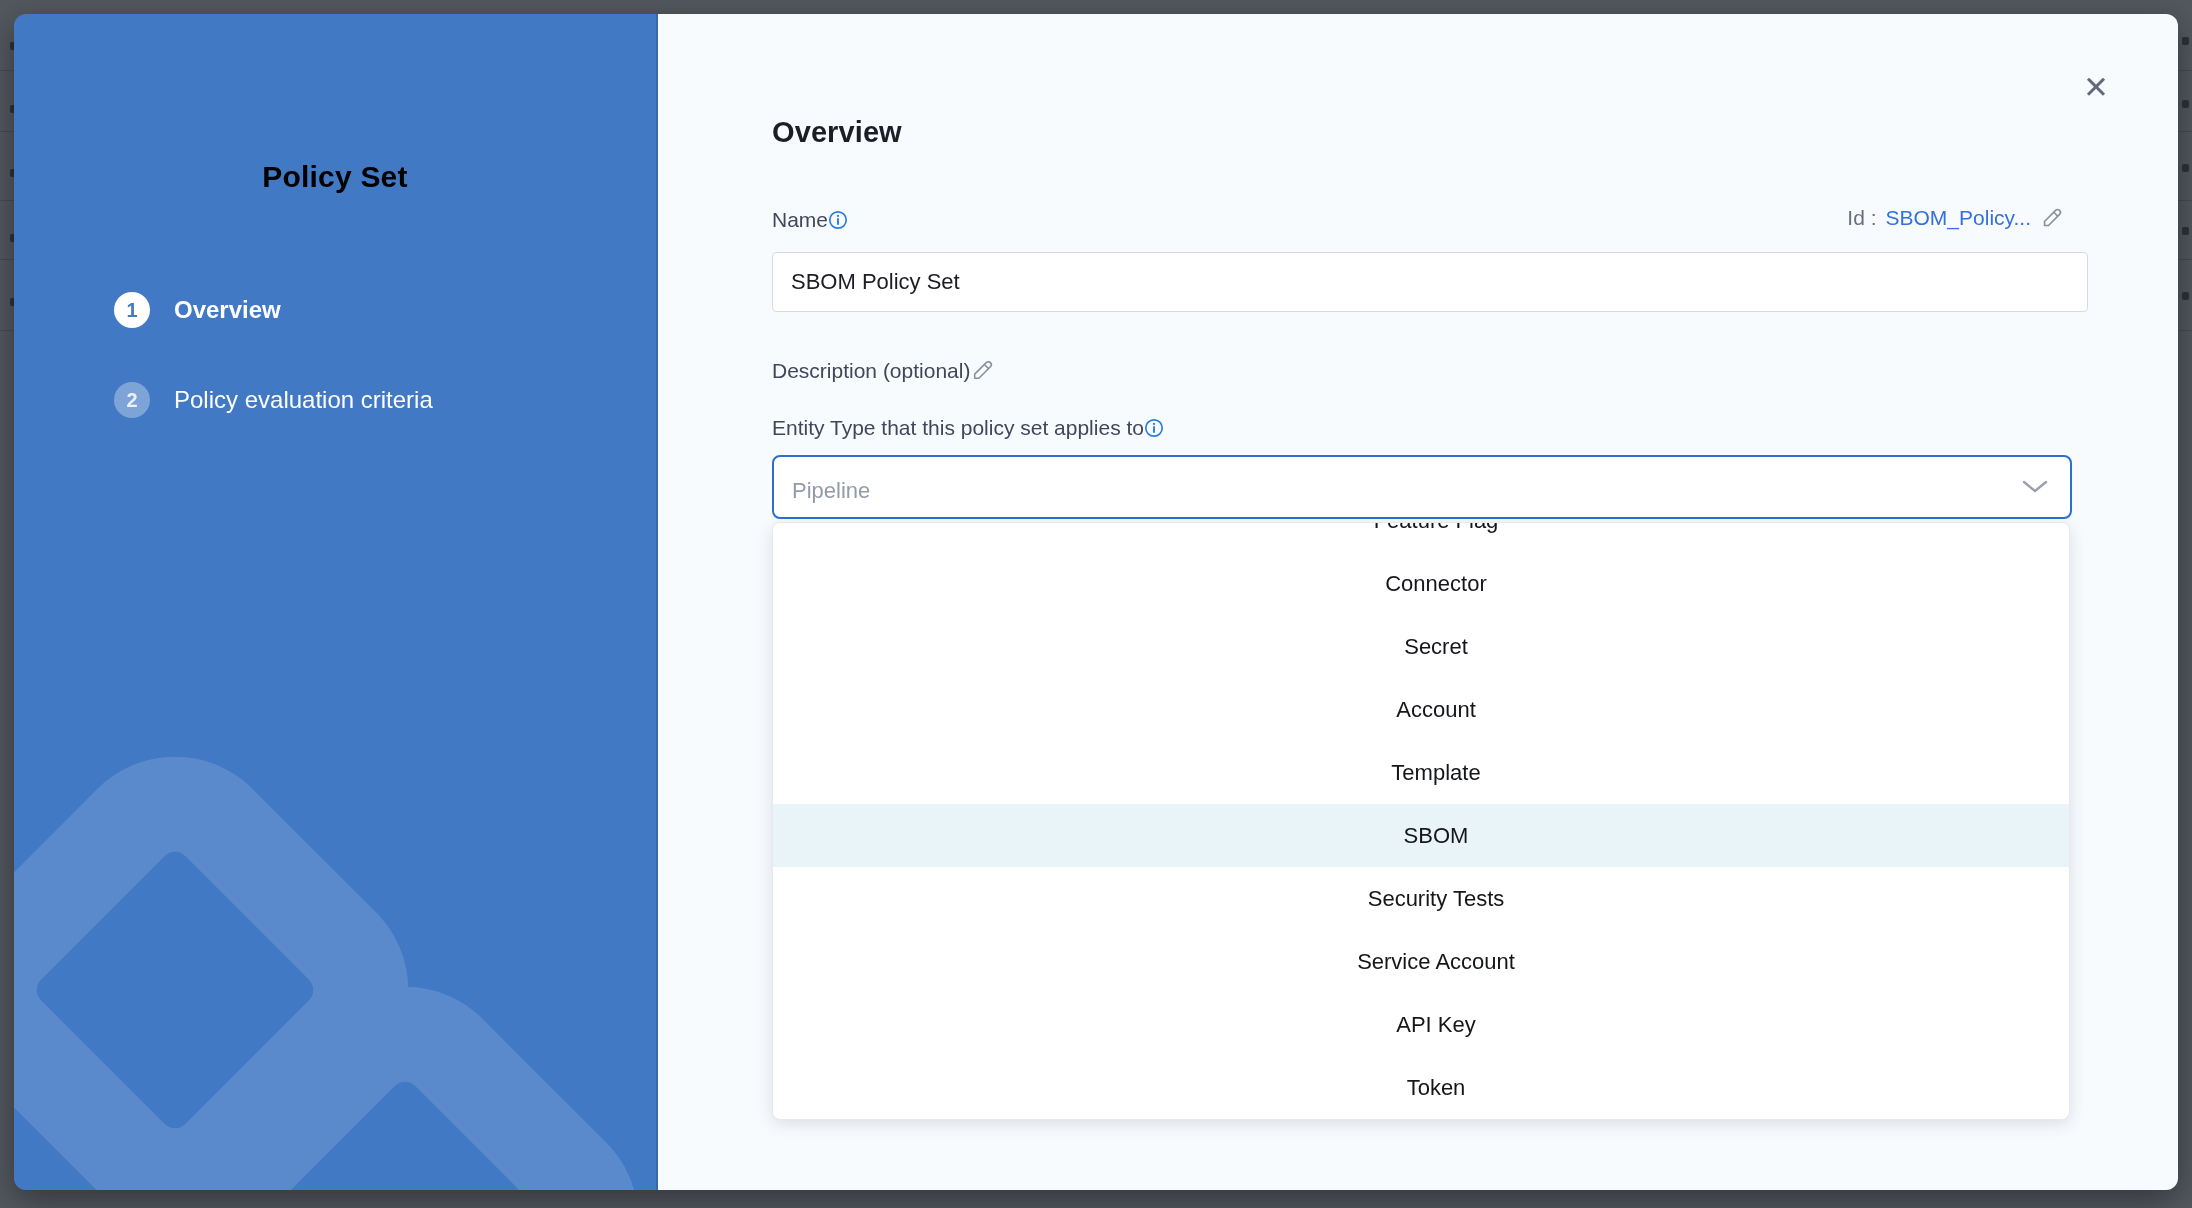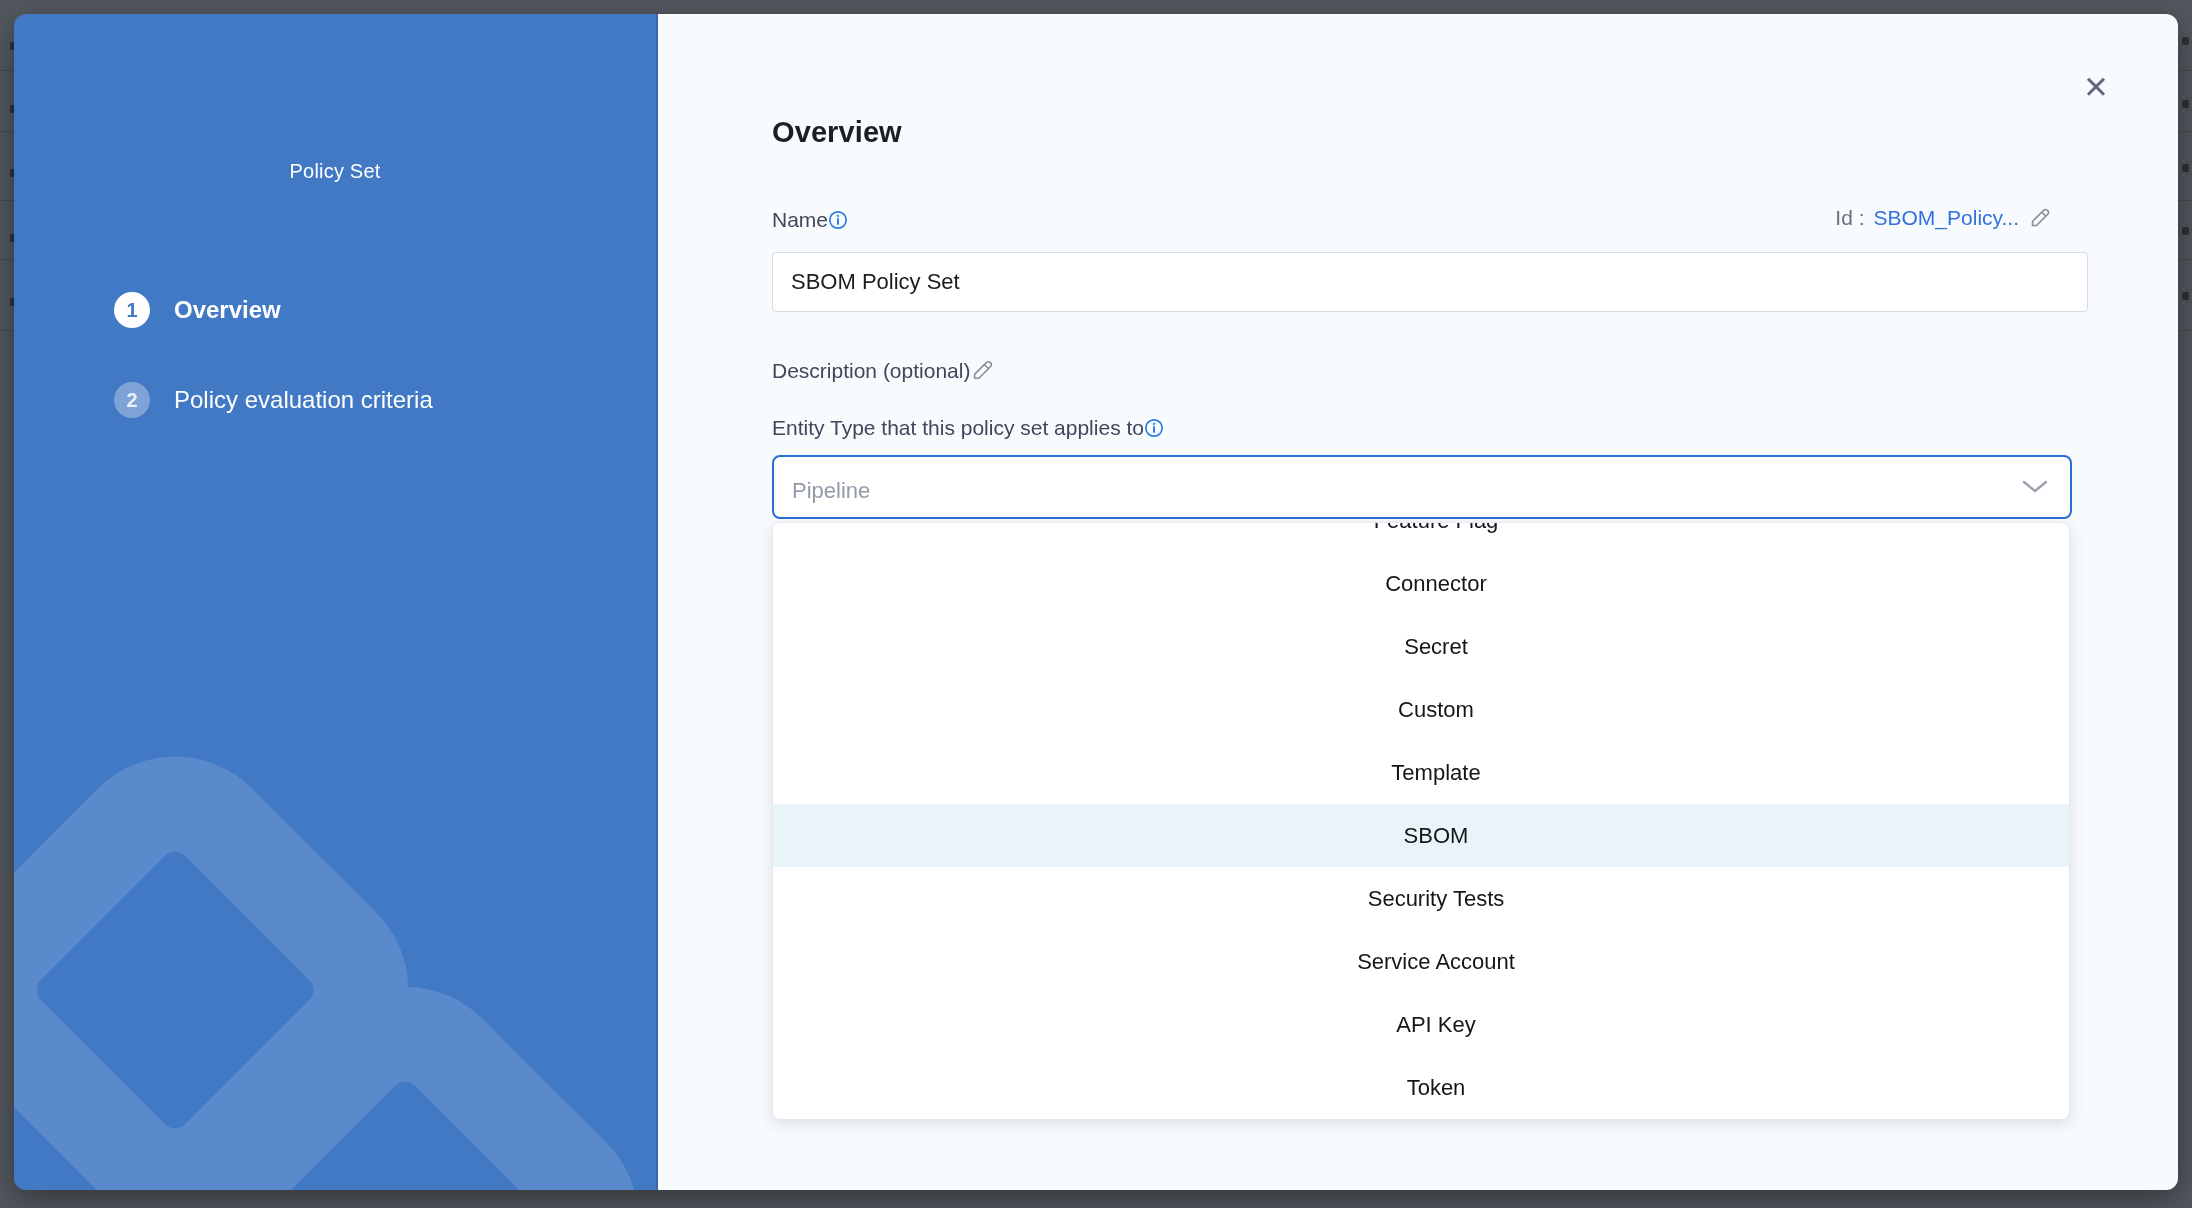--- a/index.html
+++ b/index.html
@@ -20,21 +20,21 @@
   }
   
   .sidebar{
     position:relative;width:642px;flex:0 0 642px;background:#4279c5;
     border-radius:12px 0 0 12px;overflow:hidden;
     border-right:2px solid rgba(30,50,80,0.25);
   }
   .watermark{position:absolute;left:-300px;top:600px;pointer-events:none;}
   .modal-title{
     position:absolute;top:146px;left:0;width:100%;text-align:center;
-    color:#ffffff;font-size:20px;font-weight:400;letter-spacing:0.2px;margin:0;
+    color:#000000;font-size:30px;font-weight:700;letter-spacing:0.2px;margin:0;
   }
   .step{position:absolute;left:100px;display:flex;align-items:center;gap:24px;cursor:pointer;}
   .step-1{top:278px;}
   .step-2{top:368px;}
   .step-circle{
     width:36px;height:36px;border-radius:50%;flex:0 0 36px;
     display:flex;align-items:center;justify-content:center;
     font-size:20px;font-weight:700;
   }
   .step.active .step-circle{background:#ffffff;color:#4279c5;}
@@ -53,21 +53,21 @@
   .panel-heading{
     position:absolute;top:102px;left:114px;margin:0;
     font-size:29px;font-weight:700;color:#1c1e26;letter-spacing:0.1px;
   }
   .field-col{position:absolute;left:114px;width:1296px;}
   .label-row{display:flex;align-items:center;font-size:21px;font-weight:500;color:#42465a;}
   .row-name{top:194px;}
   .row-desc{top:344px;}
   .row-entity{top:402px;}
   .id-row{
-    position:absolute;right:16px;top:-2px;display:flex;align-items:center;gap:9px;
+    position:absolute;right:4px;top:-2px;display:flex;align-items:center;gap:9px;
     font-size:21px;font-weight:400;
   }
   .id-prefix{color:#6a6e7e;}
   .id-link{color:#3370dd;text-decoration:none;cursor:pointer;}
   .text-input{
     position:absolute;top:238px;height:58px;background:#ffffff;
     border:1px solid #d8dbe4;border-radius:4px;
     line-height:58px;padding-left:18px;box-sizing:content-box;
     font-size:22px;color:#1c1d23;cursor:text;
   }
@@ -199,21 +199,21 @@
           <svg width="26" height="14" viewBox="0 0 26 14">
             <polyline points="2,2 13,11 24,2" fill="none" stroke="#9aa0ad" stroke-width="2.4" stroke-linecap="round" stroke-linejoin="round"></polyline>
           </svg>
         </span>
       </div>
 
       <div class="dropdown">
         <div class="dd-item clipped">Feature Flag</div>
         <div class="dd-item">Connector</div>
         <div class="dd-item">Secret</div>
-        <div class="dd-item">Custom</div>
+        <div class="dd-item">Account</div>
         <div class="dd-item">Template</div>
         <div class="dd-item selected">SBOM</div>
         <div class="dd-item">Security Tests</div>
         <div class="dd-item">Service Account</div>
         <div class="dd-item">API Key</div>
         <div class="dd-item">Token</div>
       </div>
 
     </main>
   </div>

